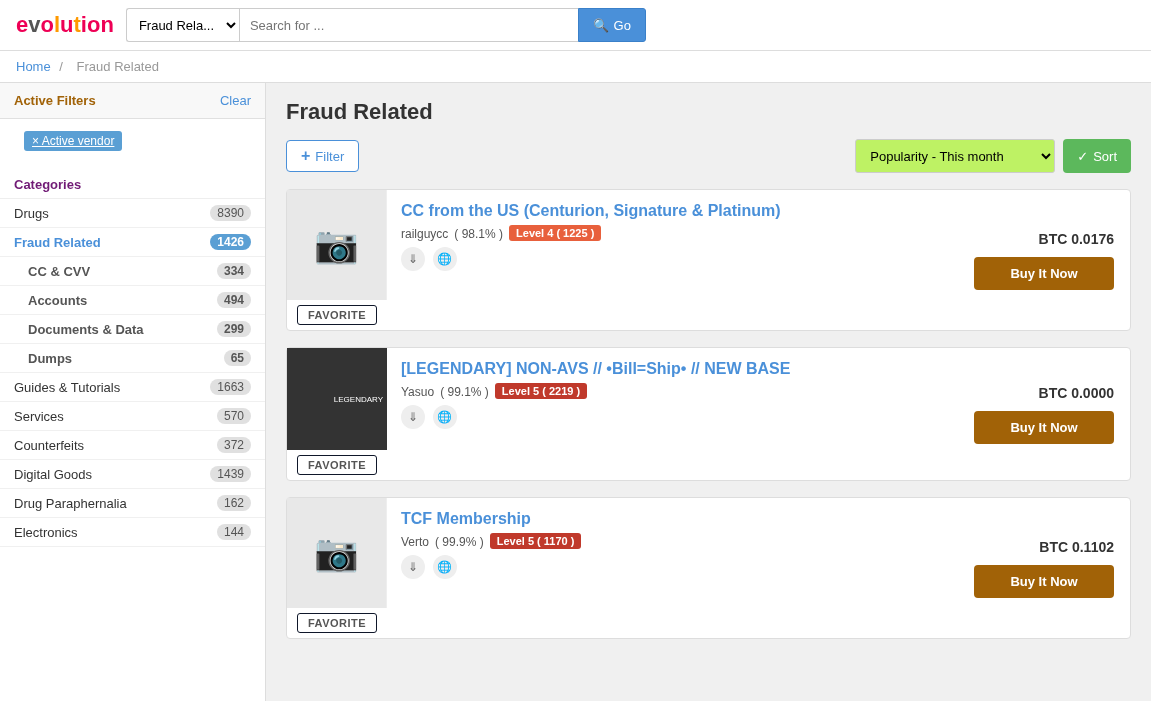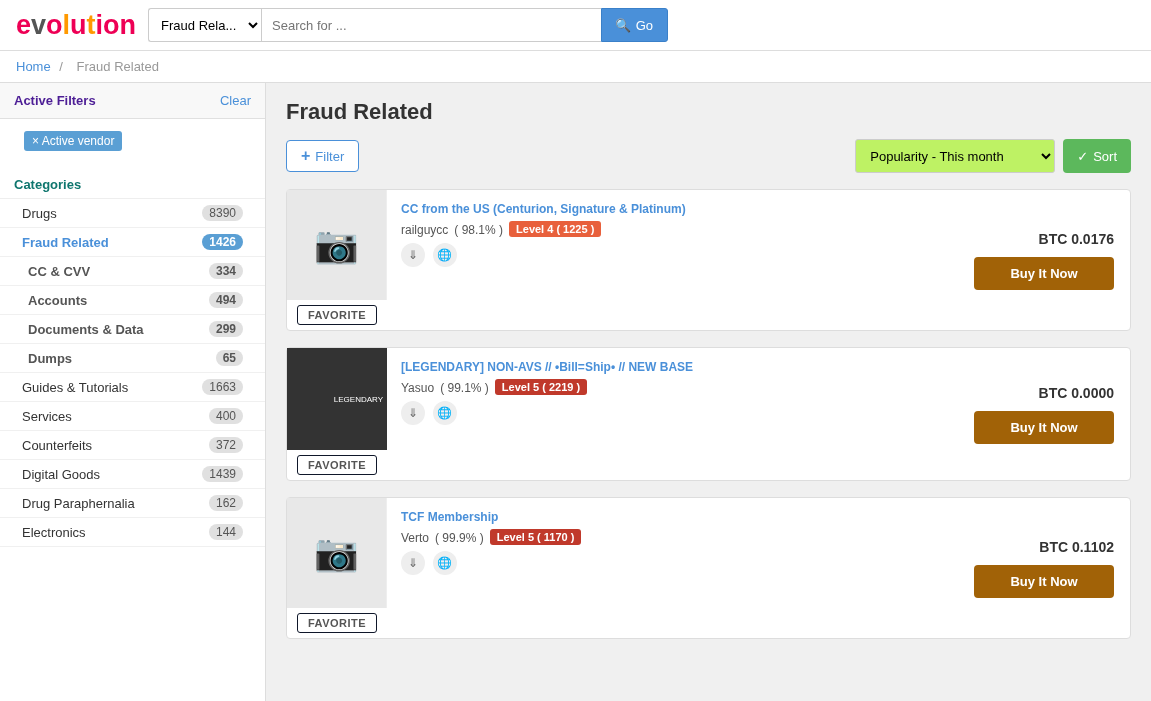--- a/index.html
+++ b/index.html
@@ -8,21 +8,21 @@
     
     .header {
       background: #fff;
       border-bottom: 1px solid #ddd;
       padding: 8px 16px;
       display: flex;
       align-items: center;
       gap: 12px;
     }
     .logo {
-      font-size: 27px;
+      font-size: 22px;
       font-weight: bold;
       color: #555;
     }
     .logo span.e { color: #e05; }
     .logo span.o { color: #e05; }
     .logo span.l { color: #f90; }
     .logo span.u { color: #e05; }
     .logo span.t { color: #f90; }
     .logo span.i { color: #e05; }
     .logo span.on { color: #e05; }
@@ -95,50 +95,51 @@
       display: flex;
       justify-content: space-between;
       align-items: center;
       padding: 10px 14px;
       background: #f8f8f8;
       border-bottom: 1px solid #e0e0e0;
     }
     .active-filters-label {
       font-weight: bold;
       font-size: 13px;
-      color: #4c1d95;
+      color: #a16207;
     }
     .clear-link {
       color: #4a90d9;
       text-decoration: none;
       font-size: 13px;
       cursor: pointer;
     }
     .filter-tag {
       margin: 8px 14px;
       display: inline-block;
       background: #5a9fd4;
       color: #fff;
       border-radius: 3px;
       padding: 3px 8px;
       font-size: 12px;
+      text-decoration: underline;
     }
 
     .categories-title {
       padding: 10px 14px 6px;
       font-weight: bold;
       font-size: 13px;
-      color: #0f766e;
+      color: #701a75;
       border-bottom: 1px solid #eee;
     }
     .cat-item {
       display: flex;
       justify-content: space-between;
       align-items: center;
-      padding: 6px 22px;
+      padding: 6px 14px;
       border-bottom: 1px solid #f0f0f0;
       cursor: pointer;
       font-size: 13px;
       color: #333;
     }
     .cat-item.active { color: #4a90d9; font-weight: bold; }
     .cat-item.active .cat-count { background: #5a9fd4; color: #fff; }
     .cat-item.sub { padding-left: 28px; color: #555; font-weight: bold; }
     .cat-count {
       background: #e0e0e0;
@@ -263,21 +264,21 @@
       font-weight: bold;
       letter-spacing: 0.5px;
     }
 
     .product-middle {
       flex: 1;
       padding: 12px 14px;
     }
     .product-title {
       color: #4a90d9;
-      font-size: 12px;
+      font-size: 16px;
       font-weight: bold;
       text-decoration: none;
       display: block;
       margin-bottom: 5px;
     }
     .product-meta {
       font-size: 12px;
       color: #555;
       display: flex;
       align-items: flex-end;
@@ -405,21 +406,21 @@
         <div class="cat-item sub">
           <span>Dumps</span>
           <span class="cat-count">65</span>
         </div>
         <div class="cat-item">
           <span>Guides &amp; Tutorials</span>
           <span class="cat-count">1663</span>
         </div>
         <div class="cat-item">
           <span>Services</span>
-          <span class="cat-count">400</span>
+          <span class="cat-count">570</span>
         </div>
         <div class="cat-item">
           <span>Counterfeits</span>
           <span class="cat-count">372</span>
         </div>
         <div class="cat-item">
           <span>Digital Goods</span>
           <span class="cat-count">1439</span>
         </div>
         <div class="cat-item">

